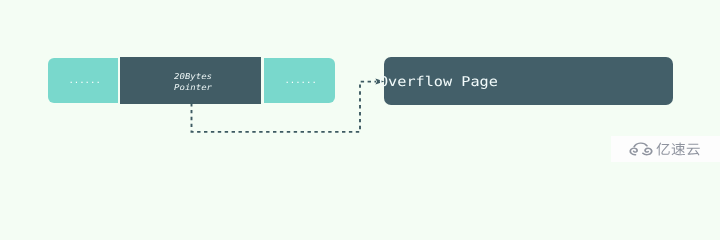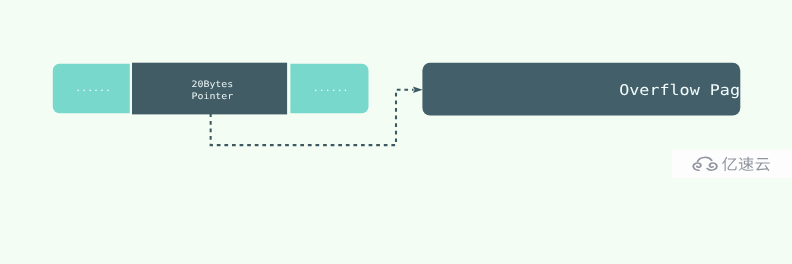--- a/index.html
+++ b/index.html
@@ -12,25 +12,25 @@
   }
   #stage{position:relative;width:720px;height:162px;}
 
   .cell{position:absolute;display:flex;align-items:center;justify-content:center;}
   .cell-a{left:48.3px;top:58px;width:70px;height:45px;background:#79d8cc;border-radius:6px 0 0 6px;}
   .cell-b{left:120.3px;top:57px;width:141.2px;height:46.6px;background:#415c65;}
   .cell-c{left:263.5px;top:58px;width:71.5px;height:45px;background:#79d8cc;border-radius:0 6px 6px 0;}
 
   .dots{color:#ffffff;font-size:8.1px;display:inline-block;transform:scaleX(1.11);position:relative;top:-0.2px;left:1.3px;}
   .ptr{color:#eaf4f4;font-size:8.1px;line-height:11.3px;text-align:center;position:relative;top:1.6px;left:1.8px;}
-  .ptr div{display:block;}
+  .ptr div{display:block;font-style:italic;}
   .ptr div > span{display:inline-block;transform:scaleX(1.11);}
 
   .overflow{position:absolute;left:384px;top:57px;width:289px;height:47.7px;
-    background:#435f69;border-radius:7px;display:flex;align-items:center;justify-content:flex-end;}
+    background:#435f69;border-radius:7px;display:flex;align-items:center;justify-content:flex-start;}
   .overflow span{color:#f2fbfb;font-size:13.4px;display:inline-block;transform:scaleX(1.135);position:relative;top:1.5px;left:2px;}
 
   svg.conn{position:absolute;left:0;top:0;width:720px;height:162px;}
 
   .wm-plate{position:absolute;left:611px;top:136px;width:109px;height:26px;background:#fdfdfd;}
   .wm{position:absolute;left:628.2px;top:141.2px;}
   .wm-icon{position:absolute;left:0;top:0;}
   .wm-text{position:absolute;left:28px;top:1.2px;}
 </style>
 </head>

